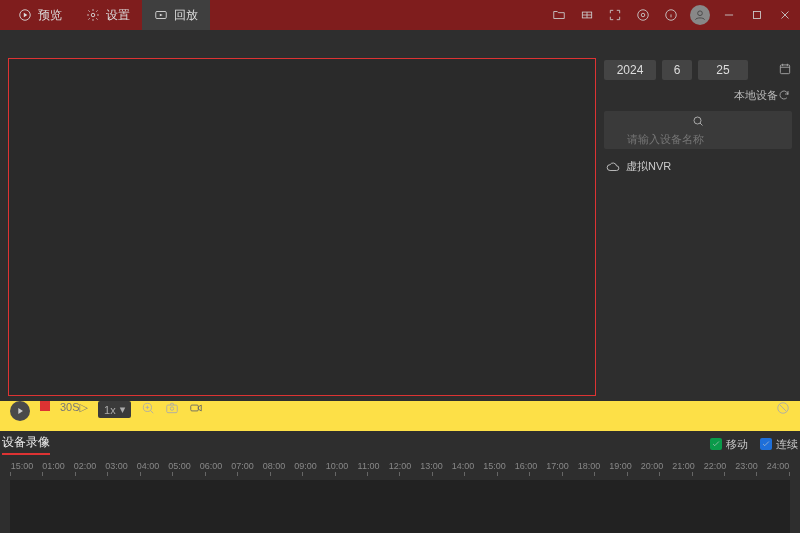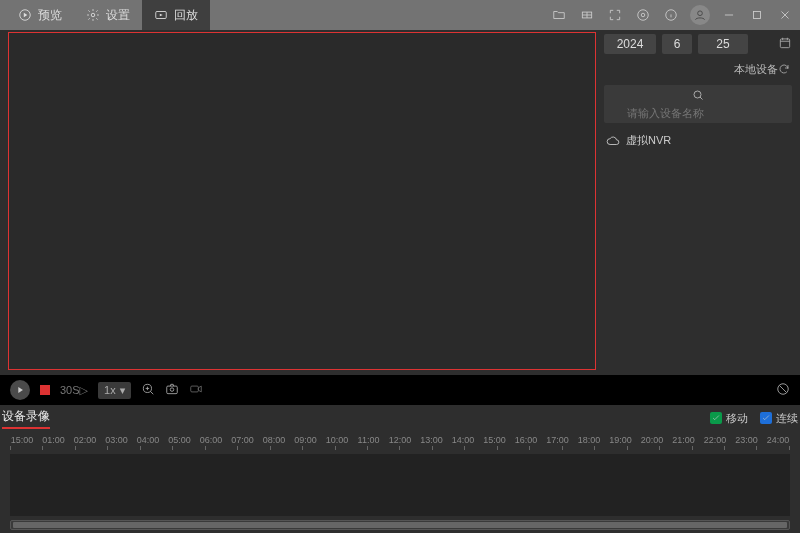--- a/index.html
+++ b/index.html
@@ -1,40 +1,40 @@
 <!DOCTYPE html>
 <html><head>
 <meta charset="utf-8">
 <style>
 * { box-sizing: border-box; margin: 0; padding: 0; }
 body { width: 800px; height: 533px; background: #2e2e2e; font-family: "Microsoft YaHei", Arial, sans-serif; color: #ccc; font-size: 12px; overflow: hidden; }
-.topbar { height: 30px; background: #737373; display: flex; align-items: center; justify-content: space-between; padding: 0 6px; }
+.topbar { height: 30px; background: #7f1d1d; display: flex; align-items: center; justify-content: space-between; padding: 0 6px; }
 .tabs { display: flex; align-items: center; gap: 0; }
 .tab { display: flex; align-items: center; gap: 6px; padding: 0 12px; height: 30px; color: #ddd; cursor: pointer; }
 .tab.active { background: #3f3f3f; }
 .tab svg { width: 14px; height: 14px; }
 .icons-right { display: flex; align-items: center; gap: 10px; }
 .icons-right svg { width: 14px; height: 14px; }
 .win-btn { width: 18px; height: 18px; display: flex; align-items: center; justify-content: center; color: #ccc; }
 .avatar { width: 20px; height: 20px; border-radius: 50%; background: #888; display: flex; align-items: center; justify-content: center; }
-.main { display: flex; height: 345px; }
+.main { display: flex; height: 345px; margin-top: 26px; }
 .video-area { width: 600px; padding: 2px 4px 4px 8px; }
 .video-box { width: 100%; height: 338px; border: 1px solid #d33; background: #2a2a2a; }
 .sidebar { flex: 1; padding: 4px 8px 4px 4px; display: flex; flex-direction: column; gap: 6px; }
 .date-row { display: flex; align-items: center; gap: 6px; }
 .date-pill { background: #444; color: #ddd; text-align: center; padding: 3px 0; border-radius: 2px; }
 .date-year { width: 52px; }
 .date-month { width: 30px; }
 .date-day { width: 50px; }
 .cal-icon { margin-left: auto; color: #aaa; }
 .section-row { display: flex; align-items: center; justify-content: flex-end; color: #bbb; font-size: 11px; padding: 2px 2px; }
 .search-box { background: #3a3a3a; border-radius: 2px; display: flex; align-items: center; padding: 4px 6px; gap: 6px; flex-direction: column; }
 .search-box input { background: transparent; border: none; outline: none; color: #aaa; font-size: 11px; flex: 1; }
 .device-item { display: flex; align-items: center; gap: 6px; color: #ccc; font-size: 11px; padding: 4px 2px; }
-.controls { height: 30px; background: #000000; display: flex; align-items: center; padding: 0 10px; gap: 10px; }
+.controls { height: 30px; background: #fde047; display: flex; align-items: flex-start; padding: 0 10px; gap: 10px; }
 .play-btn { width: 20px; height: 20px; border-radius: 50%; background: #4a4a4a; display: flex; align-items: center; justify-content: center; }
 .rec-btn { width: 10px; height: 10px; background: #d33; }
 .speed-box { background: #3a3a3a; padding: 2px 6px; display: flex; align-items: center; gap: 4px; color: #aaa; font-size: 11px; border-radius: 2px; }
 .txt-30s { color: #777; font-size: 11px; }
 .ctrl-icon { color: #aaa; }
 .ctrl-right { margin-left: auto; }
 .rectype { height: 26px; display: flex; align-items: center; padding: 0 2px; justify-content: space-between; }
 .rectype-tab { color: #eee; font-size: 12px; border-bottom: 2px solid #d33; padding-bottom: 2px; }
 .checks { display: flex; align-items: center; gap: 12px; font-size: 11px; }
 .chk { display: flex; align-items: center; gap: 4px; }

